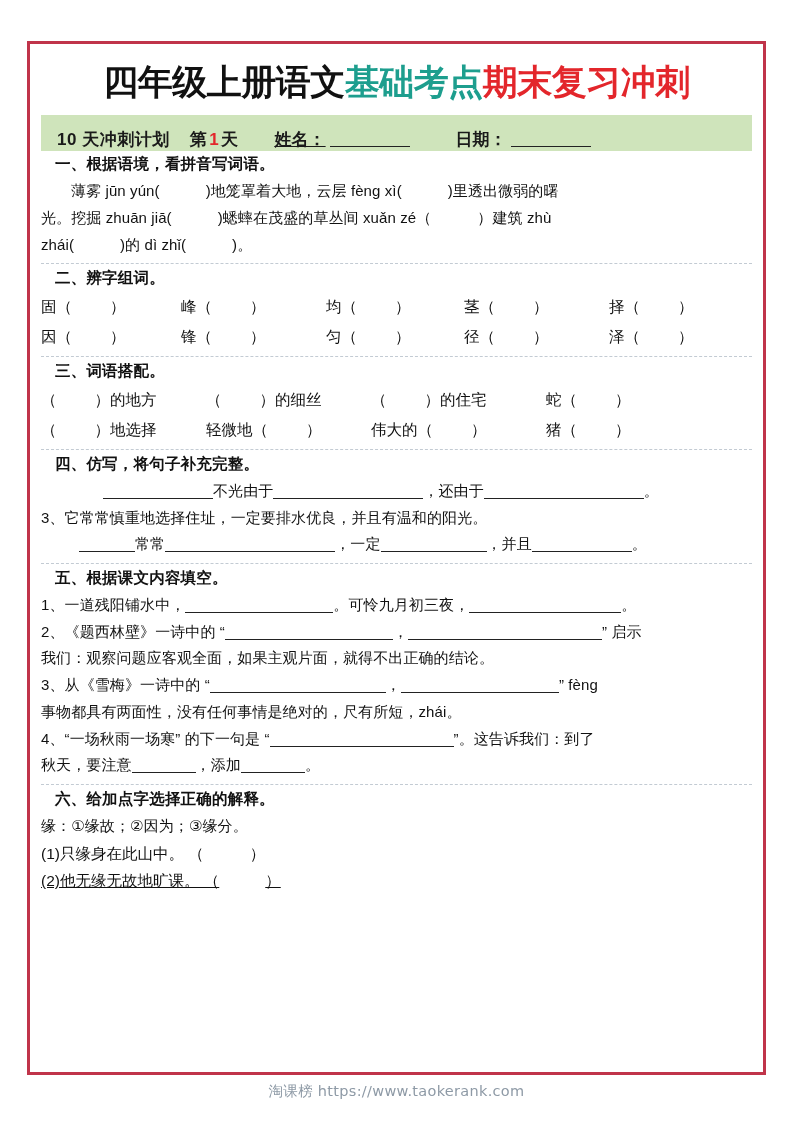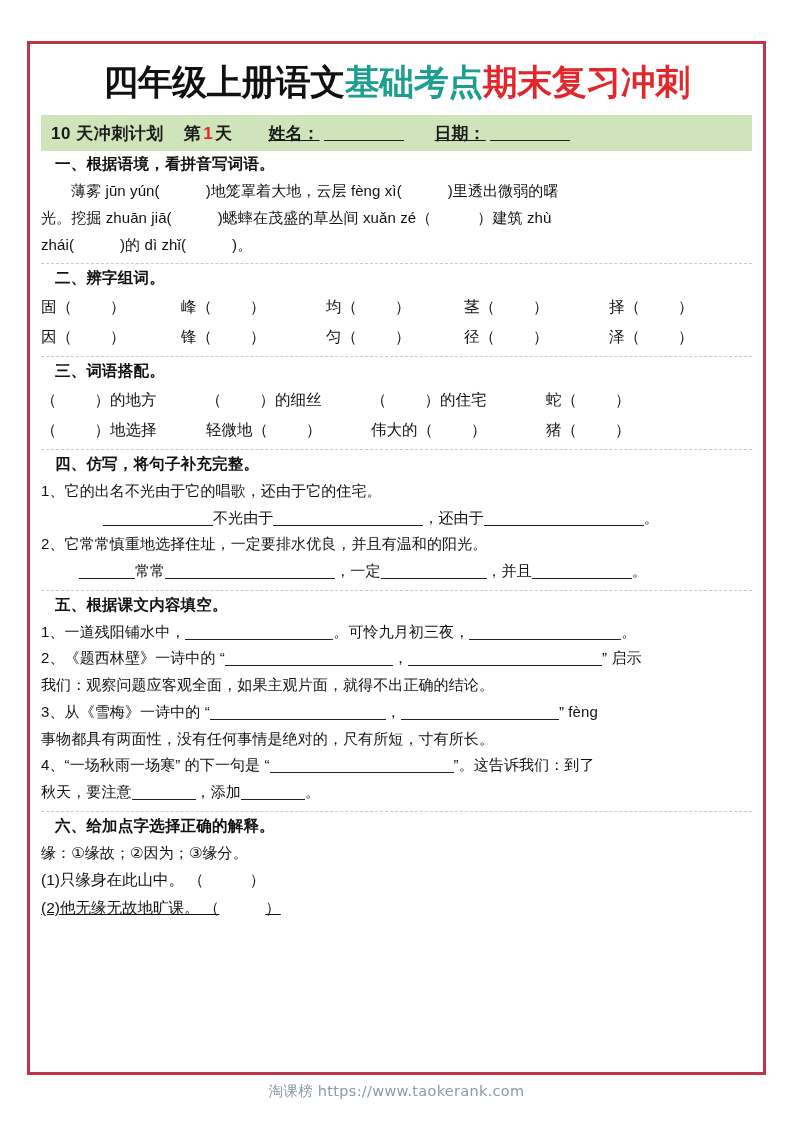--- a/index.html
+++ b/index.html
@@ -47,32 +47,32 @@
   }
   .t-black { color: #111111; text-align: right; }
   .t-teal  { color: #1d9e8e; }
   .t-red   { color: #e3262b; }
 
   
   .greenbar {
     background: #cfe4bb;
     height: 36px;
     display: flex;
-    align-items: center;
-    padding: 0 8px 0 10px;
+    align-items: flex-end;
+    padding: 0 8px 0 16px;
     box-sizing: border-box;
     font-size: 17px;
     font-weight: 700;
     color: #1a1a1a;
   }
   .gb-plan { white-space: nowrap; letter-spacing: 0.5px; }
   .gb-day  { white-space: nowrap; margin-left: 20px; letter-spacing: 0.5px; }
   .gb-day .num { color: #e3262b; padding: 0 2px; }
   .gb-name { margin-left: 36px; white-space: nowrap; text-decoration: underline; }
-  .gb-date { margin-left: 31px; white-space: nowrap; text-decoration: underline; }
+  .gb-date { margin-left: 46px; white-space: nowrap; }
   .blankline {
     display: inline-block;
     border-bottom: 1.6px solid #222;
     vertical-align: -2px;
   }
   .bl-name { width: 80px; margin-left: 4px; }
   .bl-date { width: 80px; margin-left: 4px; }
 
   
   .divider {
@@ -209,38 +209,37 @@
       <span class="cell"><span>轻微地（</span><span class="paren-gap-sm"></span><span>）</span></span>
       <span class="cell"><span>伟大的（</span><span class="paren-gap-sm"></span><span>）</span></span>
       <span class="cell"><span>猪（</span><span class="paren-gap-sm"></span><span>）</span></span>
     </div>
   </div>
 
   <div class="divider"></div>
 
   <div>
     <div class="sec-h">四、仿写，将句子补充完整。</div>
-    <div class="body-line">1、它的出名不光由于它的唱歌，还由于它的住宅。</div>
     <div class="body-line" style="text-indent:62px;"><span class="u" style="width:110px;"></span><span>不光由于</span><span class="u" style="width:150px;"></span><span>，还由于</span><span class="u" style="width:160px;"></span><span>。</span></div>
-    <div class="body-line">2、它常常慎重地选择住址，一定要排水优良，并且有温和的阳光。</div>
+    <div class="body-line">3、它常常慎重地选择住址，一定要排水优良，并且有温和的阳光。</div>
     <div class="body-line" style="text-indent:38px;"><span class="u" style="width:56px;"></span><span>常常</span><span class="u" style="width:170px;"></span><span>，一定</span><span class="u" style="width:106px;"></span><span>，并且</span><span class="u" style="width:100px;"></span><span>。</span></div>
   </div>
 
   <div class="divider"></div>
 
   <div>
     <div class="sec-h">五、根据课文内容填空。</div>
 
     <div class="body-line"><span>1、一道残阳铺水中，</span><span class="u" style="width:148px;"></span><span>。可怜九月初三夜，</span><span class="u" style="width:152px;"></span><span>。</span></div>
 
     <div class="body-line"><span>2、《题西林壁》一诗中的 “</span><span class="u" style="width:168px;"></span><span>，</span><span class="u" style="width:194px;"></span><span>” 启示</span></div>
     <div class="body-line">我们：观察问题应客观全面，如果主观片面，就得不出正确的结论。</div>
 
     <div class="body-line"><span>3、从《雪梅》一诗中的 “</span><span class="u" style="width:176px;"></span><span>，</span><span class="u" style="width:158px;"></span><span>” fèng</span></div>
-    <div class="body-line">事物都具有两面性，没有任何事情是绝对的，尺有所短，寸有所长。</div>
+    <div class="body-line">事物都具有两面性，没有任何事情是绝对的，尺有所短，zhái。</div>
 
     <div class="body-line"><span>4、“一场秋雨一场寒” 的下一句是 “</span><span class="u" style="width:184px;"></span><span>”。这告诉我们：到了</span></div>
     <div class="body-line"><span>秋天，要注意</span><span class="u" style="width:64px;"></span><span>，添加</span><span class="u" style="width:64px;"></span><span>。</span></div>
   </div>
 
   <div class="divider"></div>
 
   <div>
     <div class="sec-h">六、给加点字选择正确的解释。</div>
     <div class="body-line">缘：①缘故；②因为；③缘分。</div>

